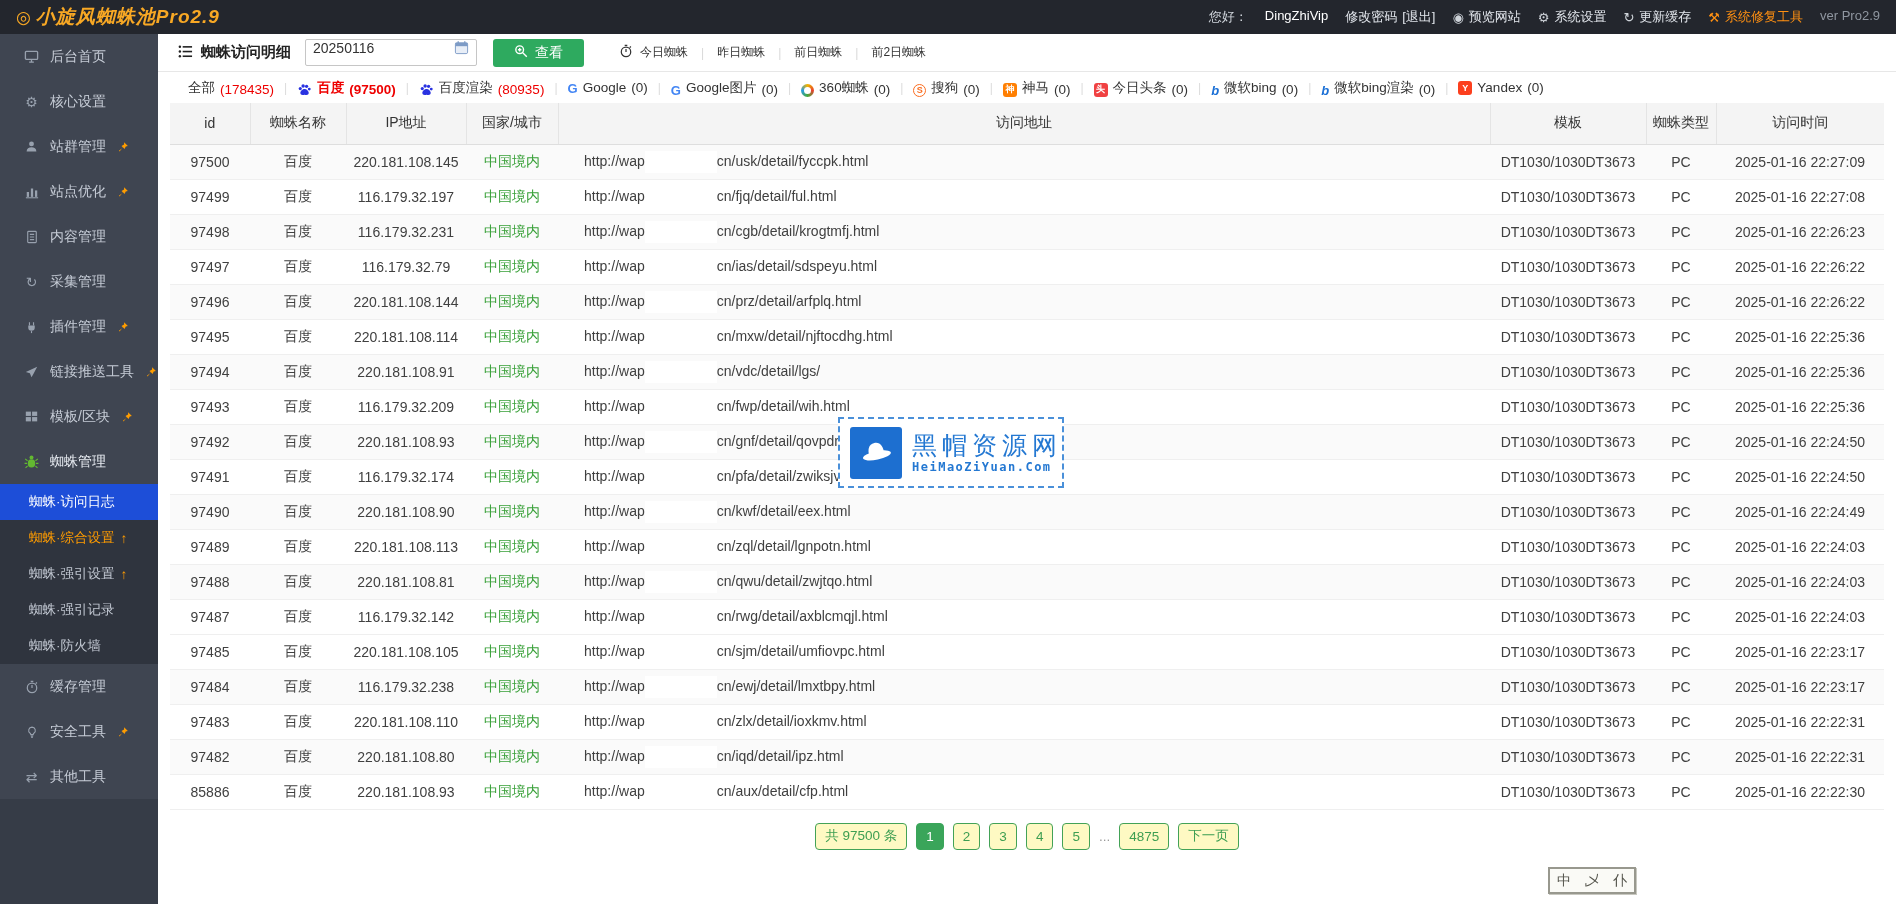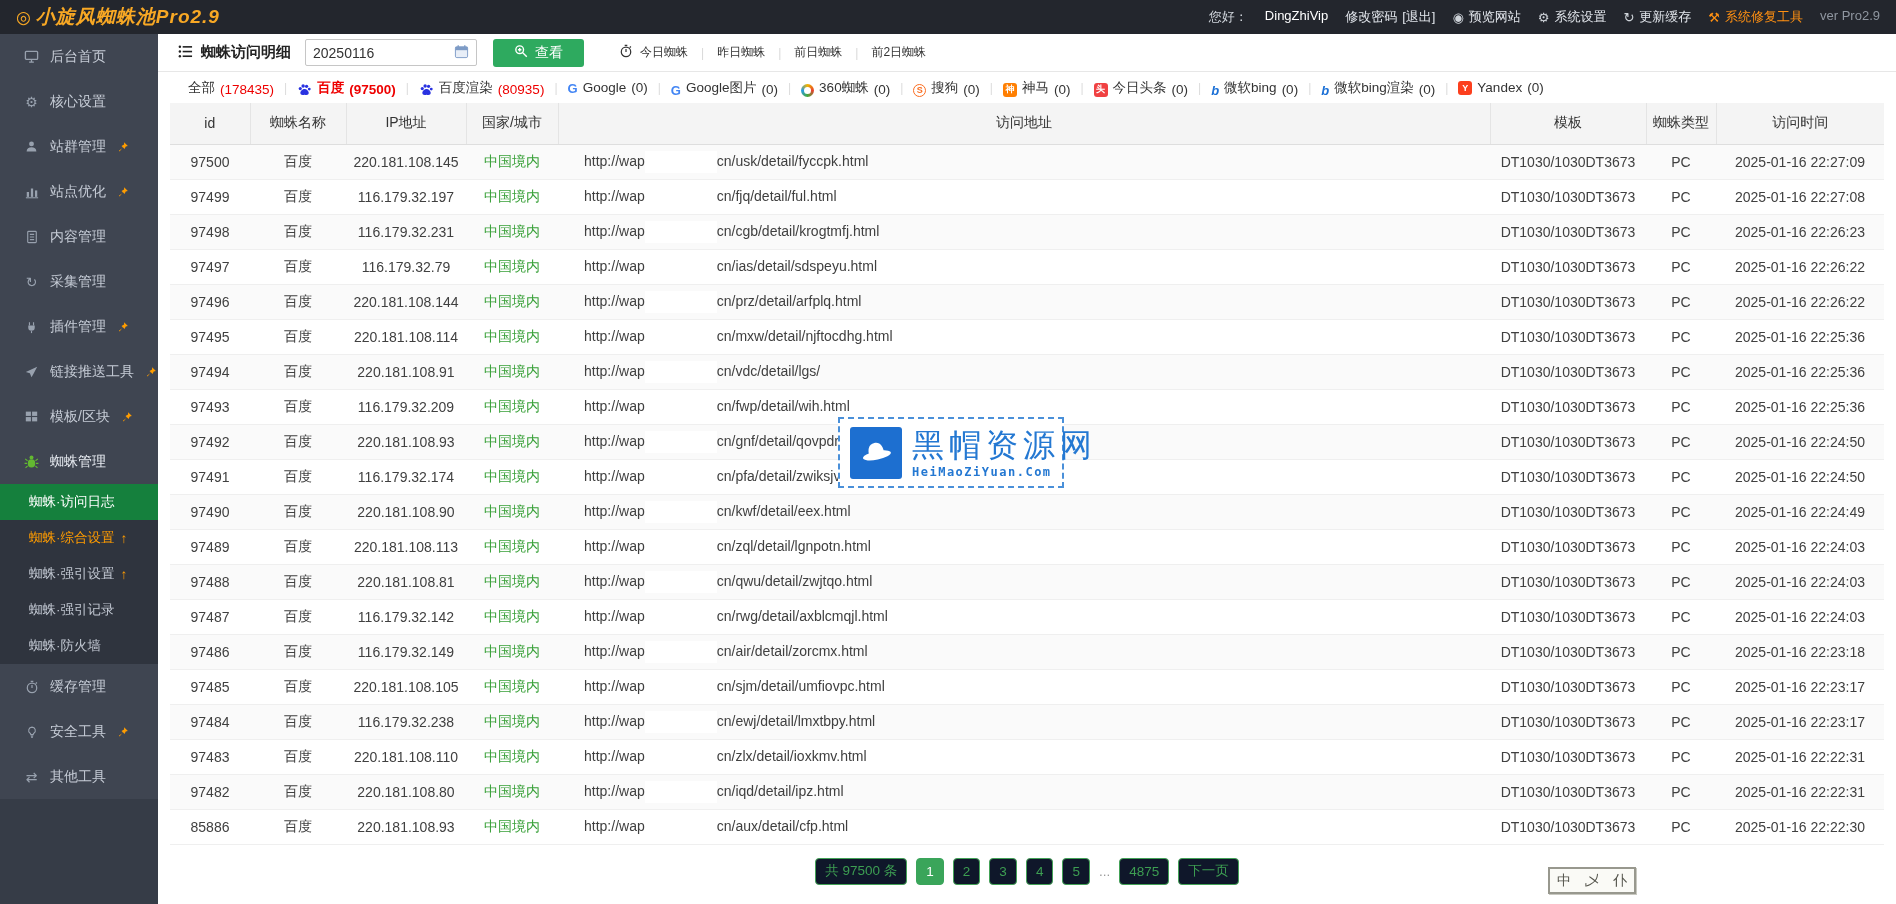--- a/index.html
+++ b/index.html
@@ -22,30 +22,30 @@
 .version{color:#8f96a0}
 
 
 .sidebar{position:absolute;top:34px;left:0;bottom:0;width:158px;background:#3f4551;display:flex;flex-direction:column;font-size:14px;color:#c6ccd6}
 .side-item{height:45px;flex:0 0 45px;display:flex;align-items:center;padding-left:23px;gap:10px;cursor:pointer}
 .side-item .icon{width:17px;display:flex;justify-content:center;color:#98a1ae}
 .icon .gly{font-size:14px;line-height:1}
 .pin{display:flex;margin-left:1px}
 .submenu{background:#2f343e}
 .sub-item{height:36px;display:flex;align-items:center;padding-left:29px;font-size:13.5px;color:#c2c8d2;cursor:pointer;gap:6px}
-.sub-item.active{background:#15803d;color:#fff}
+.sub-item.active{background:#1d4ed8;color:#fff}
 .sub-item.hl{color:#ff9c00}
 .sub-arrow{color:#ff9c00;font-weight:700}
 .side-fill{flex:1;background:#363c47}
 
 
 .content{position:absolute;top:34px;left:158px;right:0;bottom:0;background:#fff}
 .toolbar{height:38px;display:flex;align-items:center;padding:0 20px;border-bottom:1px solid #e7e7e7;gap:14px}
 .tb-title{display:flex;align-items:center;gap:8px;font-size:15px;font-weight:700;color:#222}
-.date-input{width:172px;height:27px;border:1px solid #c6c6c6;border-radius:2px;display:flex;align-items:center;justify-content:space-between;padding:0 7px;font-size:14px;color:#333;cursor:text}
+.date-input{width:172px;height:27px;border:1px solid #c6c6c6;border-radius:2px;display:flex;align-items:flex-start;justify-content:space-between;padding:0 7px;font-size:14px;color:#333;cursor:text}
 .view-btn{height:28px;background:#2eaa5f;color:#fff;border:none;border-radius:3px;padding:0 21px;display:flex;align-items:center;gap:7px;font-size:14px;cursor:pointer;margin-left:2px}
 .quick-tabs{display:flex;align-items:center;margin-left:8px;font-size:12px;color:#333}
 .qt{display:flex;align-items:center;gap:7px;padding:0 13px;color:#333;text-decoration:none;cursor:pointer}
 .sep::before{content:"|";color:#d9d9d9;font-size:12px}
 
 .filterbar{height:31px;display:flex;align-items:center;padding:0 20px;font-size:13.5px;color:#333}
 .fitem{display:flex;align-items:flex-end;gap:5px;padding:0 10px;color:#333;text-decoration:none;cursor:pointer;white-space:nowrap}
 .fitem.sel{color:#ee0000;font-weight:700}
 .fcount.red{color:#ee0000}
 .fsep::before{content:"|";color:#dcdcdc;font-size:12px}
@@ -62,30 +62,30 @@
 thead th{height:41px;background:#f4f4f4;font-weight:400;color:#333;border-right:1px solid #e4e4e4;border-bottom:1px solid #dedede}
 thead th:last-child{border-right:none}
 tbody td{height:35px;border-bottom:1px solid #efefef;text-align:center;color:#404040;white-space:nowrap;overflow:hidden}
 tbody tr.stripe{background:#fafafa}
 td.url{text-align:left;padding-left:26px}
 .region{color:#38a038}
 .censor{display:inline-block;width:72px;height:22px;background:#fff;vertical-align:middle}
 
 
 .pagination{display:flex;justify-content:center;align-items:center;gap:9px;margin-top:13px;font-size:13.5px}
-.pg{min-width:27px;height:27px;border:1px solid #43a257;color:#3d9e52;background:#0f172a;border-radius:4px;display:flex;align-items:center;justify-content:center;padding:0 9px;cursor:pointer;text-decoration:none}
+.pg{min-width:27px;height:27px;border:1px solid #43a257;color:#3d9e52;background:#fef9c3;border-radius:4px;display:flex;align-items:center;justify-content:center;padding:0 9px;cursor:pointer;text-decoration:none}
 .pg.total{cursor:default}
 .pg.active{background:#3aa55a;border-color:#3aa55a;color:#fff}
 .pg-ellipsis{color:#9a9a9a}
 
 
 .watermark{position:absolute;left:838px;top:417px;width:226px;height:71px;border:2px dashed #4a90d9;background:#fff;display:flex;align-items:center;padding:0 10px;gap:10px;z-index:3}
 .wm-logo{width:52px;height:52px;background:#1d6fd0;border-radius:3px;display:flex;align-items:center;justify-content:center;flex:0 0 52px}
 .wm-text{display:flex;flex-direction:column;line-height:1.2}
-.wm-title{color:#2478d2;font-size:32px;letter-spacing:5px;white-space:nowrap}
+.wm-title{color:#2478d2;font-size:25px;letter-spacing:5px;white-space:nowrap}
 .wm-sub{color:#2478d2;font-size:12px;font-weight:700;letter-spacing:1.5px;font-family:"DejaVu Sans Mono","Liberation Mono",monospace}
 
 
 .ime{position:absolute;left:1548px;top:867px;width:88px;height:27px;border:2px solid #98988e;background:#fafaf6;display:flex;align-items:center;justify-content:space-around;color:#55554d;font-size:14px;box-shadow:1px 1px 0 #c8c8c0;z-index:4}
 </style>
 </head>
 <body>
 
 <div class="app">
 
@@ -607,30 +607,20 @@
             <tr>
               <td>97487</td>
               <td>百度</td>
               <td>116.179.32.142</td>
               <td><span class="region">中国境内</span></td>
               <td class="url"><span>http://wap</span><span class="censor"></span><span>cn/rwg/detail/axblcmqjl.html</span></td>
               <td>DT1030/1030DT3673</td>
               <td>PC</td>
               <td>2025-01-16 22:24:03</td>
             </tr>
-            <tr class="stripe">
-              <td>97486</td>
-              <td>百度</td>
-              <td>116.179.32.149</td>
-              <td><span class="region">中国境内</span></td>
-              <td class="url"><span>http://wap</span><span class="censor"></span><span>cn/air/detail/zorcmx.html</span></td>
-              <td>DT1030/1030DT3673</td>
-              <td>PC</td>
-              <td>2025-01-16 22:23:18</td>
-            </tr>
             <tr>
               <td>97485</td>
               <td>百度</td>
               <td>220.181.108.105</td>
               <td><span class="region">中国境内</span></td>
               <td class="url"><span>http://wap</span><span class="censor"></span><span>cn/sjm/detail/umfiovpc.html</span></td>
               <td>DT1030/1030DT3673</td>
               <td>PC</td>
               <td>2025-01-16 22:23:17</td>
             </tr>

